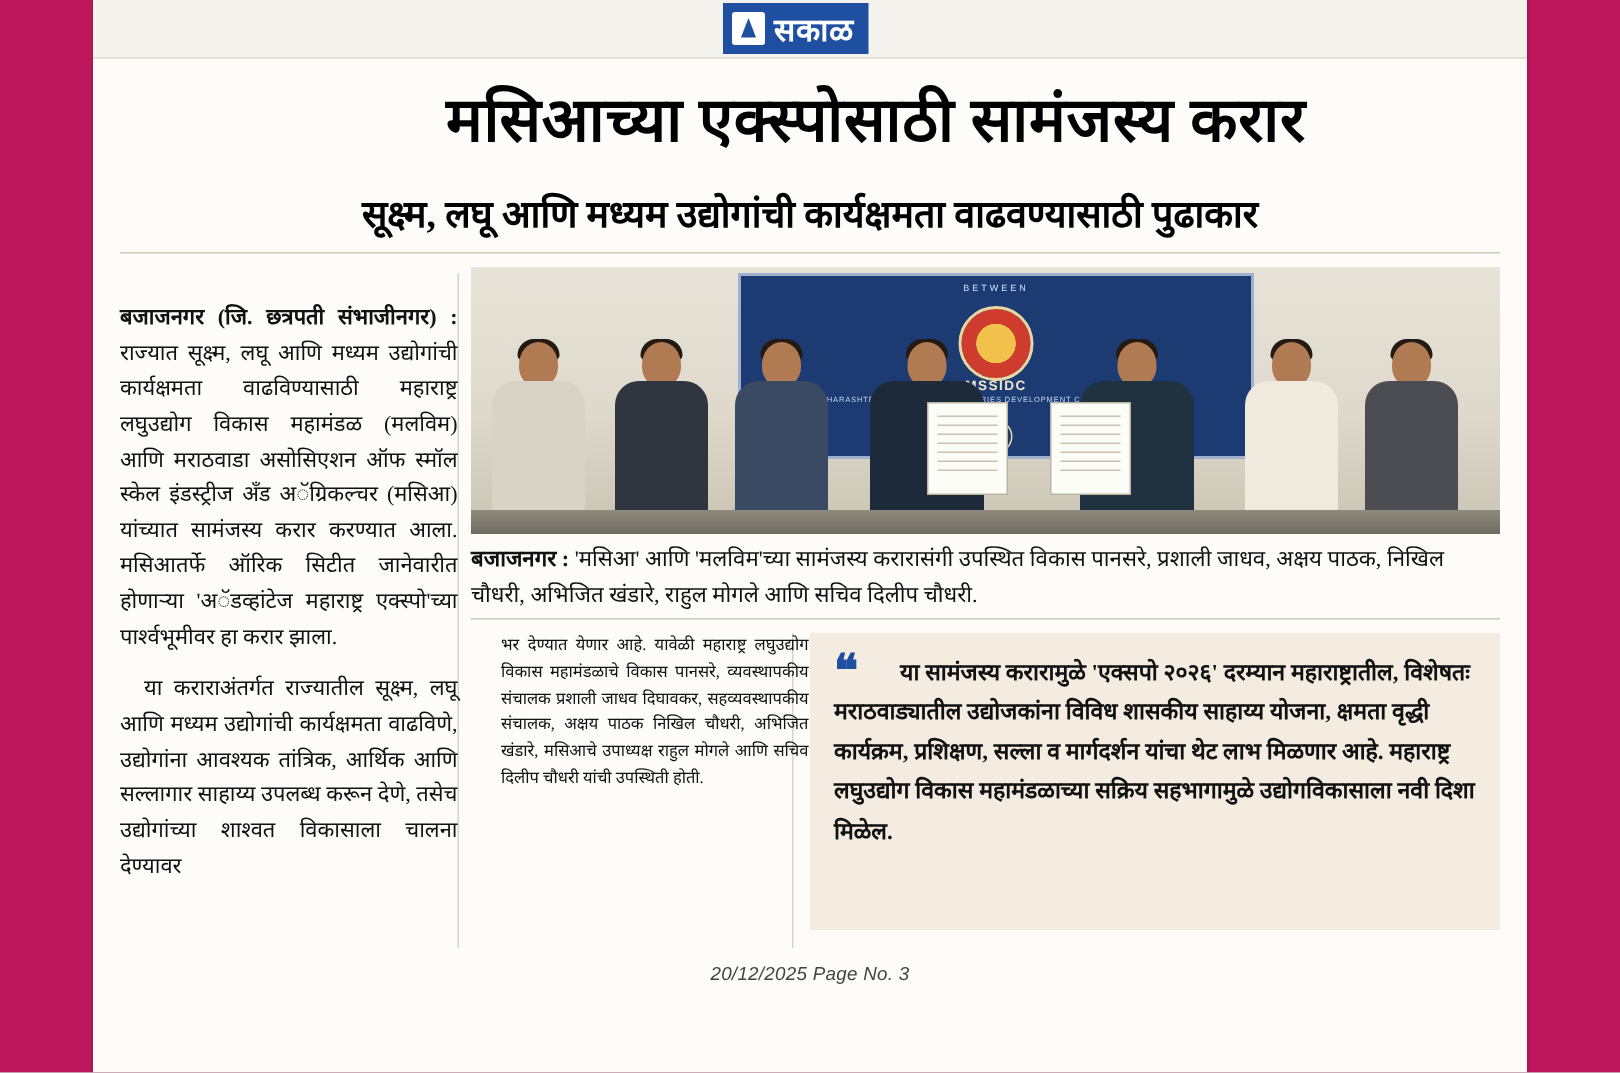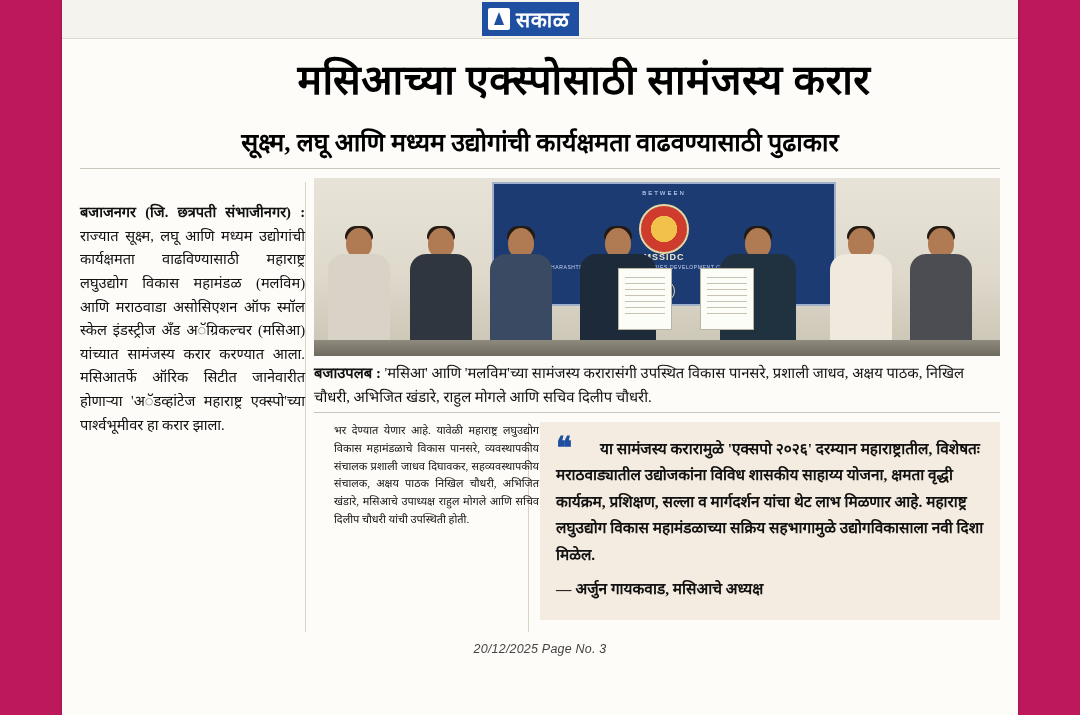--- a/index.html
+++ b/index.html
@@ -325,20 +325,21 @@
 
     <div class="headline">मसिआच्या एक्स्पोसाठी सामंजस्य करार</div>
     <div class="subheadline">सूक्ष्म, लघू आणि मध्यम उद्योगांची कार्यक्षमता वाढवण्यासाठी पुढाकार</div>
     <div class="rule-under"></div>
 
     <div class="vrule"></div>
     <div class="vrule2"></div>
 
     <div class="col-left">
       <p><span class="lead">बजाजनगर (जि. छत्रपती संभाजीनगर) :</span><span> राज्यात सूक्ष्म, लघू आणि मध्यम उद्योगांची कार्यक्षमता वाढविण्यासाठी महाराष्ट्र लघुउद्योग विकास महामंडळ (मलविम) आणि मराठवाडा असोसिएशन ऑफ स्मॉल स्केल इंडस्ट्रीज अँड अॅग्रिकल्चर (मसिआ) यांच्यात सामंजस्य करार करण्यात आला. मसिआतर्फे ऑरिक सिटीत जानेवारीत होणाऱ्या 'अॅडव्हांटेज महाराष्ट्र एक्स्पो'च्या पार्श्वभूमीवर हा करार झाला.</span></p>
+      <p class="indent">या कराराअंतर्गत राज्यातील सूक्ष्म, लघू आणि मध्यम उद्योगांची कार्यक्षमता वाढविणे, उद्योगांना आवश्यक तांत्रिक, आर्थिक आणि सल्लागार साहाय्य उपलब्ध करून देणे, तसेच उद्योगांच्या शाश्वत विकासाला चालना देण्यावर</p>
     </div>
 
     <div class="photo">
       <div class="wall"></div>
 
       <div class="screen">
         <div class="s-top">BETWEEN</div>
         <div class="s-logo"></div>
         <div class="s-title">MSSIDC</div>
         <div class="s-sub">MAHARASHTRA SMALL SCALE INDUSTRIES DEVELOPMENT CORPORATION LIMITED</div>
@@ -380,34 +381,31 @@
       </div>
       <div class="person" style="left:588px;">
         <div class="hair"></div>
         <div class="head"></div>
         <div class="body" style="background:#4b4d52;"></div>
       </div>
       <div class="floorline"></div>
     </div>
 
     <div class="caption">
-      <b>बजाउपलब :</b><span> 'मसिआ' आणि 'मलविम'च्या सामंजस्य करारासंगी उपस्थित विकास पानसरे, प्रशाली जाधव, अक्षय पाठक, निखिल चौधरी, अभिजित खंडारे, राहुल मोगले आणि सचिव दिलीप चौधरी.</span>
+      <b>बजाजनगर :</b><span> 'मसिआ' आणि 'मलविम'च्या सामंजस्य करारासंगी उपस्थित विकास पानसरे, प्रशाली जाधव, अक्षय पाठक, निखिल चौधरी, अभिजित खंडारे, राहुल मोगले आणि सचिव दिलीप चौधरी.</span>
     </div>
     <div class="cap-rule"></div>
 
     <div class="col-mid">
       <p>भर देण्यात येणार आहे. यावेळी महाराष्ट्र लघुउद्योग विकास महामंडळाचे विकास पानसरे, व्यवस्थापकीय संचालक प्रशाली जाधव दिघावकर, सहव्यवस्थापकीय संचालक, अक्षय पाठक निखिल चौधरी, अभिजित खंडारे, मसिआचे उपाध्यक्ष राहुल मोगले आणि सचिव दिलीप चौधरी यांची उपस्थिती होती.</p>
     </div>
 
     <div class="quote">
       <span class="quote-mark">❝</span>
       <p class="quote-text">या सामंजस्य करारामुळे 'एक्सपो २०२६' दरम्यान महाराष्ट्रातील, विशेषतः मराठवाड्यातील उद्योजकांना विविध शासकीय साहाय्य योजना, क्षमता वृद्धी कार्यक्रम, प्रशिक्षण, सल्ला व मार्गदर्शन यांचा थेट लाभ मिळणार आहे. महाराष्ट्र लघुउद्योग विकास महामंडळाच्या सक्रिय सहभागामुळे उद्योगविकासाला नवी दिशा मिळेल.</p>
-      <div class="quote-attrib">
-        <span class="dash">—</span><span class="name">अर्जुन गायकवाड, मसिआचे अध्यक्ष</span>
-      </div>
     </div>
 
     <div class="footer">
       <div class="l2">20/12/2025  Page No. 3</div>
     </div>
 
   </div>
 </div>
 
 </body></html>

